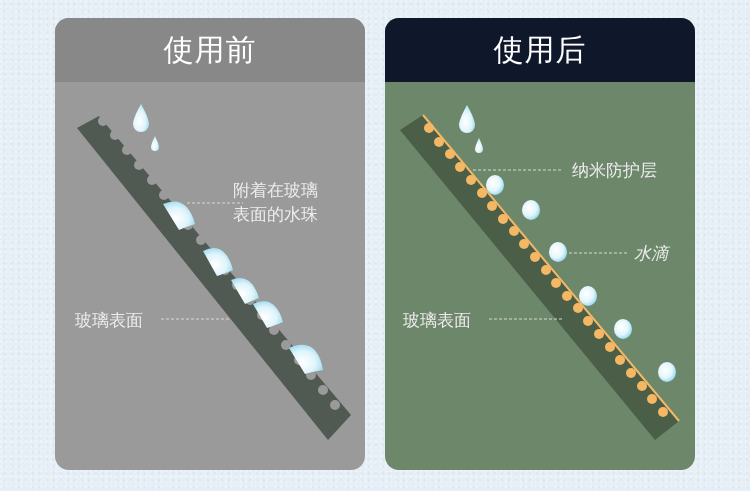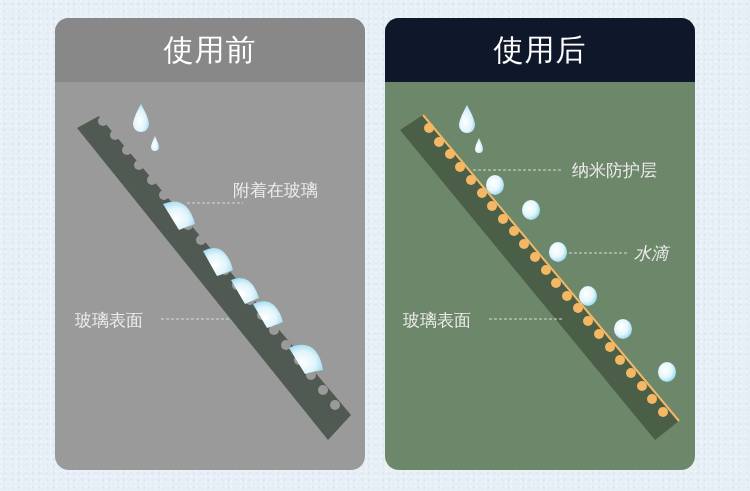--- a/index.html
+++ b/index.html
@@ -82,20 +82,21 @@
     <path d="M148,233 Q170,222 178,252 Q168,256 162,258 Z" fill="url(#dropG)"></path>
     <path d="M176,262 Q196,254 204,280 Q194,284 190,286 Z" fill="url(#dropG)"></path>
     <path d="M198,286 Q220,276 228,304 Q218,308 212,310 Z" fill="url(#dropG)"></path>
     <path d="M234,330 Q262,318 268,352 Q256,354 250,356 Z" fill="url(#dropG)"></path>
 
     <line x1="132" y1="185" x2="188" y2="185" stroke="#d8d8d8" stroke-width="1" stroke-dasharray="3,2"></line>
     <line x1="106" y1="301" x2="175" y2="301" stroke="#d8d8d8" stroke-width="1" stroke-dasharray="3,2"></line>
   </svg>
   <div class="label" style="left:178px; top:160px;">
     <div>附着在玻璃</div>
+    <div>表面的水珠</div>
   </div>
   <div class="label" style="left:20px; top:290px;">玻璃表面</div>
 </div>
 
 <div class="panel after">
   <div class="panel-header">
     <span>使用后</span>
   </div>
   <svg width="310" height="452" viewBox="0 0 310 452">
     <defs>

